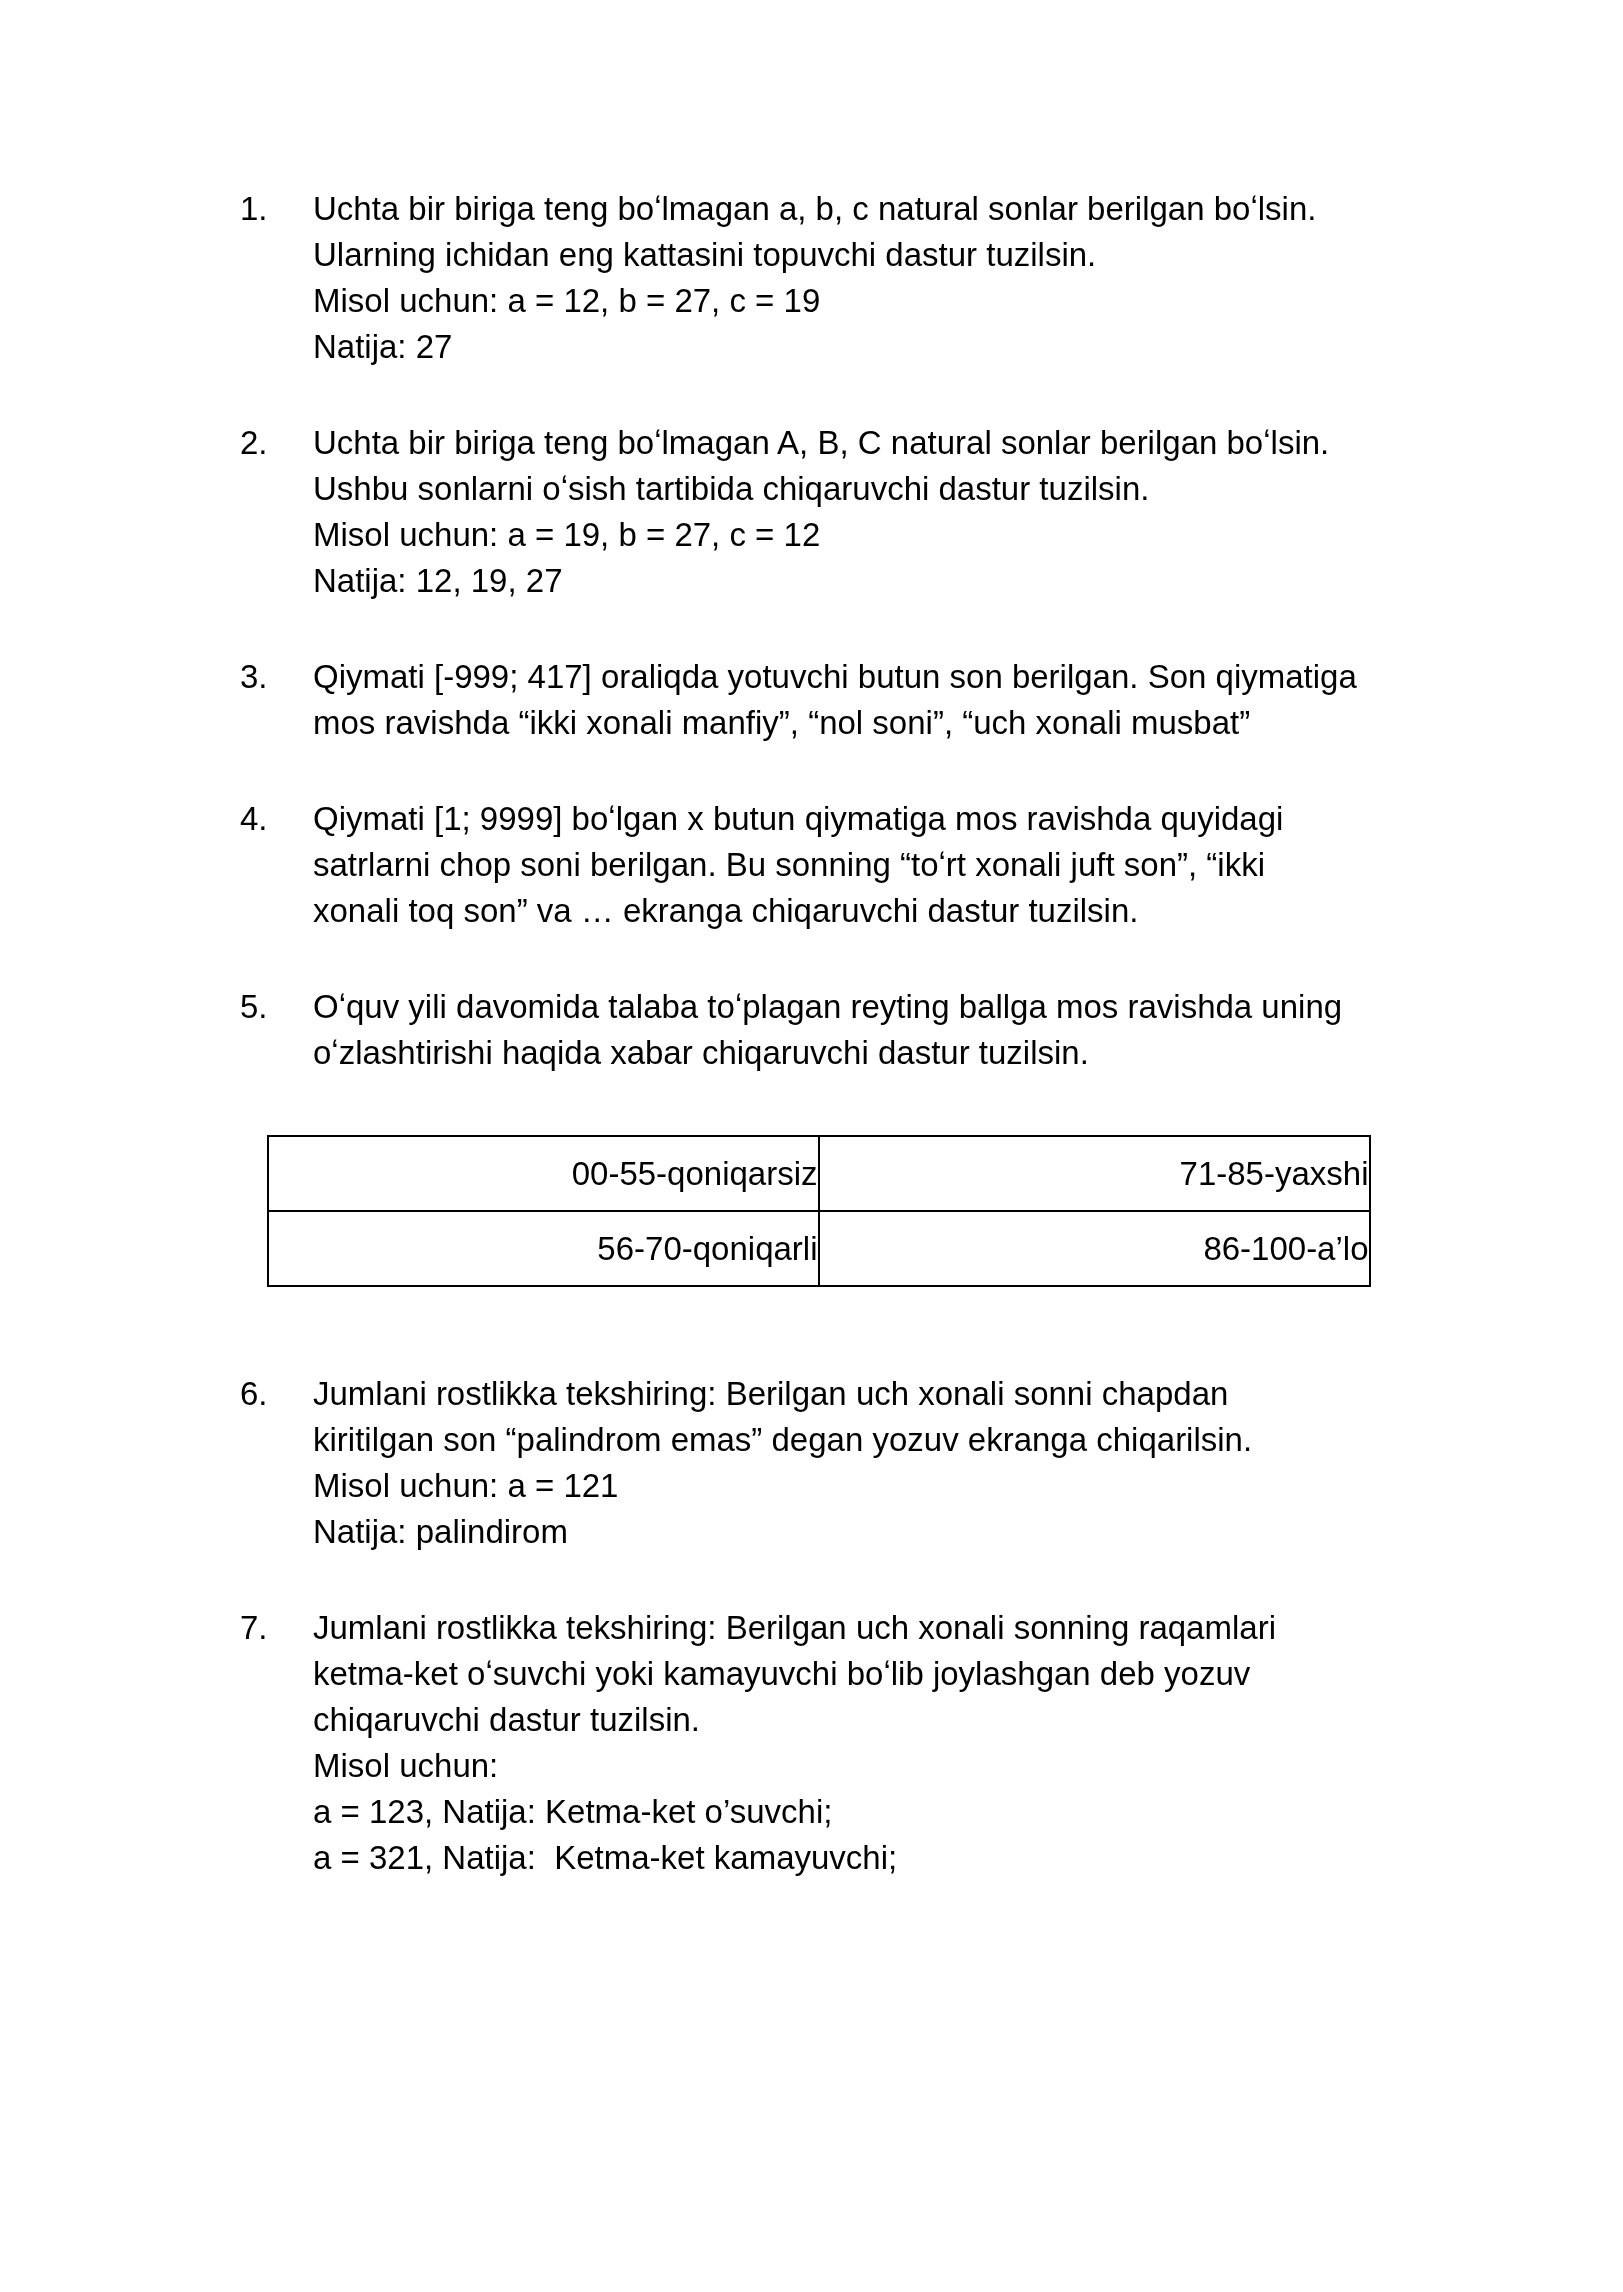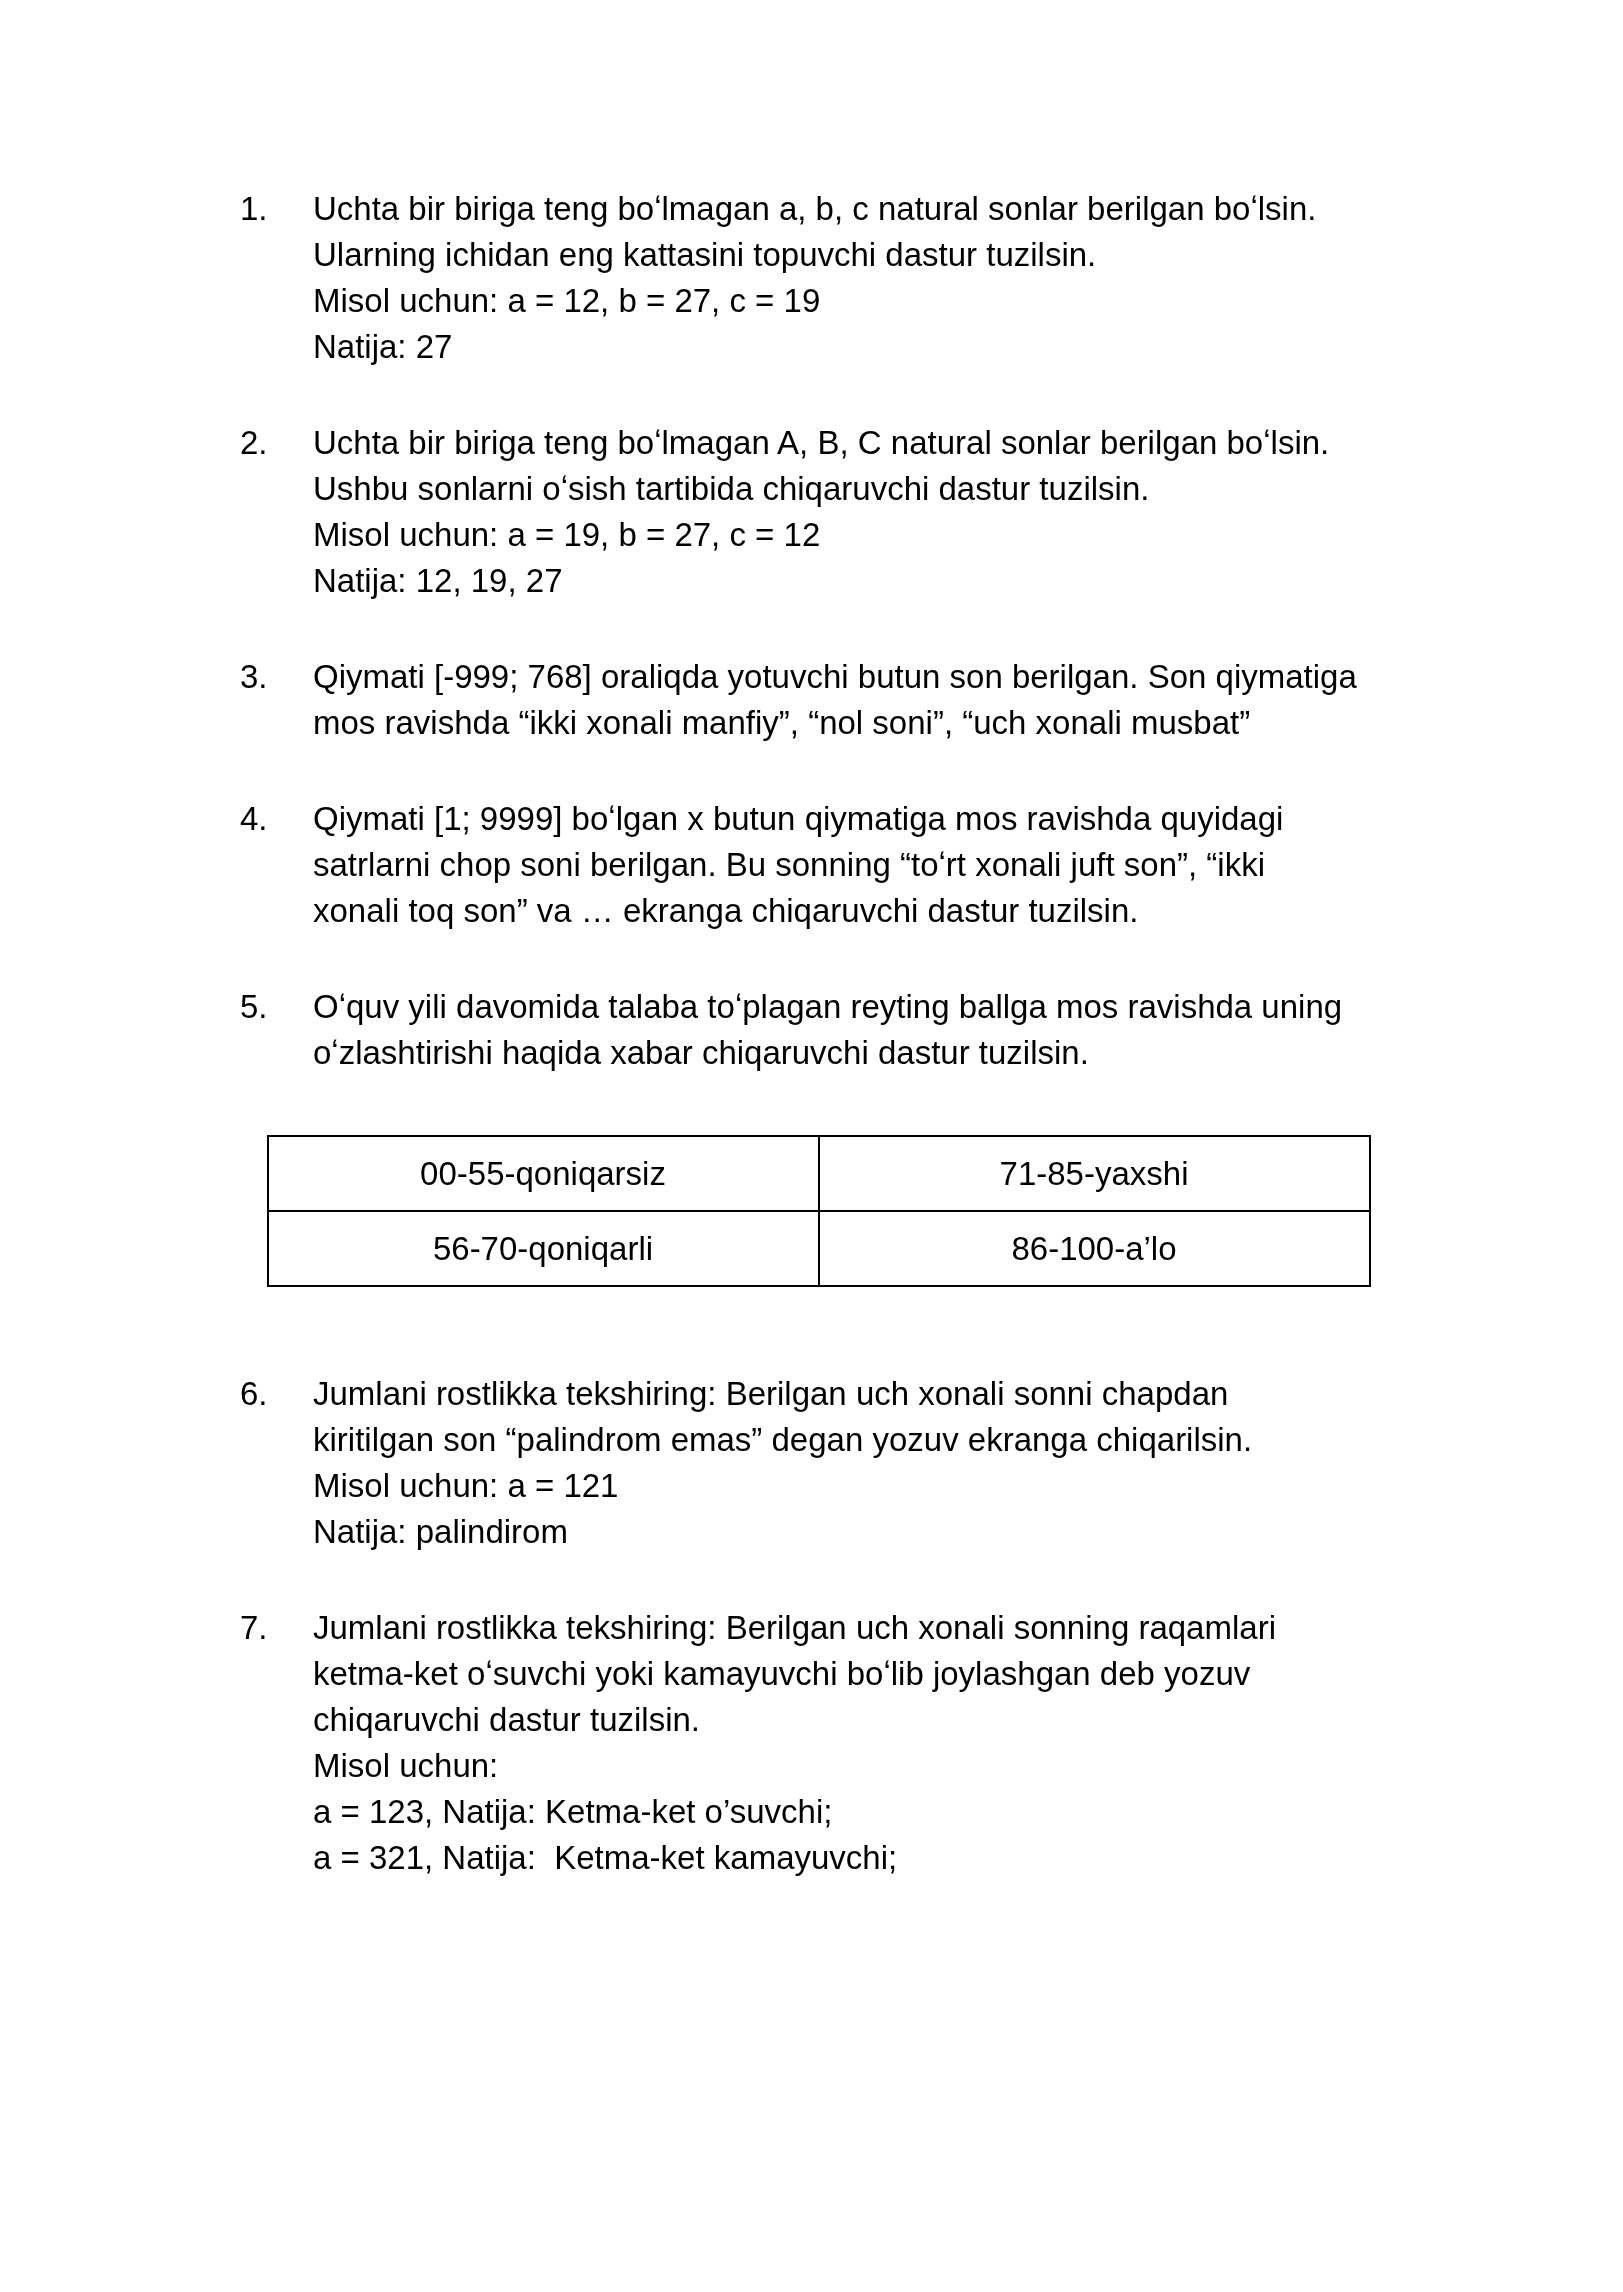--- a/index.html
+++ b/index.html
@@ -26,21 +26,21 @@
   .line { white-space: pre; }
   .bold { font-weight: 400; }
   .doc-table {
     border-collapse: collapse;
     margin: 59px 0 84px 26.5px;
   }
   .doc-table td {
     border: 2.9px solid #000000;
     width: 549px;
     height: 73px;
-    text-align: center;
+    text-align: right;
     vertical-align: middle;
     padding: 0;
     margin-left: 33px;
   }
 </style>
 </head>
 <body>
 
 <div class="page">
   <div class="content">
@@ -58,21 +58,21 @@
         <div class="body">
           <div class="line"><span class="seg">Uchta bir biriga teng boʻlmagan A, B, C natural sonlar berilgan boʻlsin.</span></div>
           <div class="line"><span class="seg">Ushbu sonlarni oʻsish tartibida chiqaruvchi dastur tuzilsin.</span></div>
           <div class="line"><span class="seg">Misol uchun: a = 19, b = 27, c = 12</span></div>
           <div class="line"><span class="seg">Natija: 12, 19, 27</span></div>
         </div>
       </div>
       <div class="item">
         <div class="num">3.</div>
         <div class="body">
-          <div class="line"><span class="seg">Qiymati [-999; 768] oraliqda yotuvchi butun son berilgan. Son qiymatiga</span></div>
+          <div class="line"><span class="seg">Qiymati [-999; 417] oraliqda yotuvchi butun son berilgan. Son qiymatiga</span></div>
           <div class="line"><span class="seg">mos ravishda </span><span class="seg bold">“ikki xonali manfiy”</span><span class="seg">, </span><span class="seg bold">“nol soni”</span><span class="seg">, </span><span class="seg bold">“uch xonali musbat”</span></div>
         </div>
       </div>
       <div class="item">
         <div class="num">4.</div>
         <div class="body">
           <div class="line"><span class="seg">Qiymati [1; 9999] boʻlgan x butun qiymatiga mos ravishda quyidagi</span></div>
           <div class="line"><span class="seg">satrlarni chop soni berilgan. Bu sonning </span><span class="seg bold">“toʻrt xonali juft son”</span><span class="seg">, </span><span class="seg bold">“ikki</span></div>
           <div class="line"><span class="seg bold">xonali toq son”</span><span class="seg"> va … ekranga chiqaruvchi dastur tuzilsin.</span></div>
         </div>

